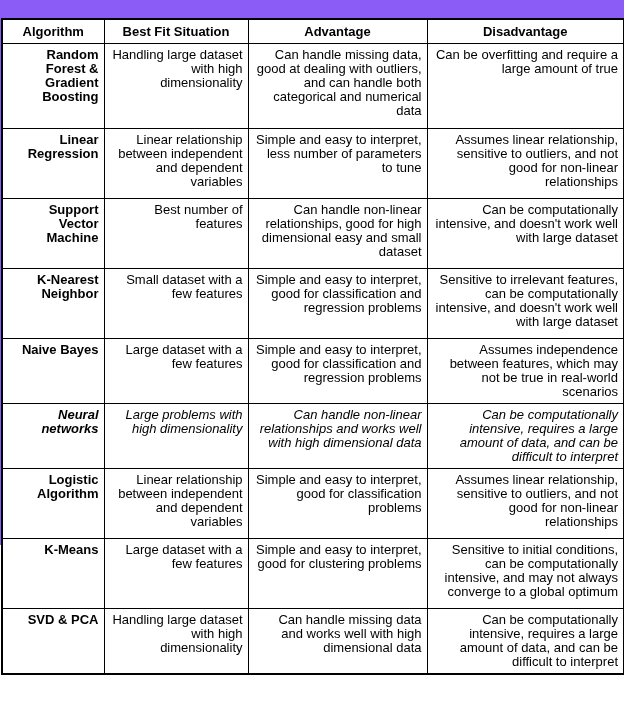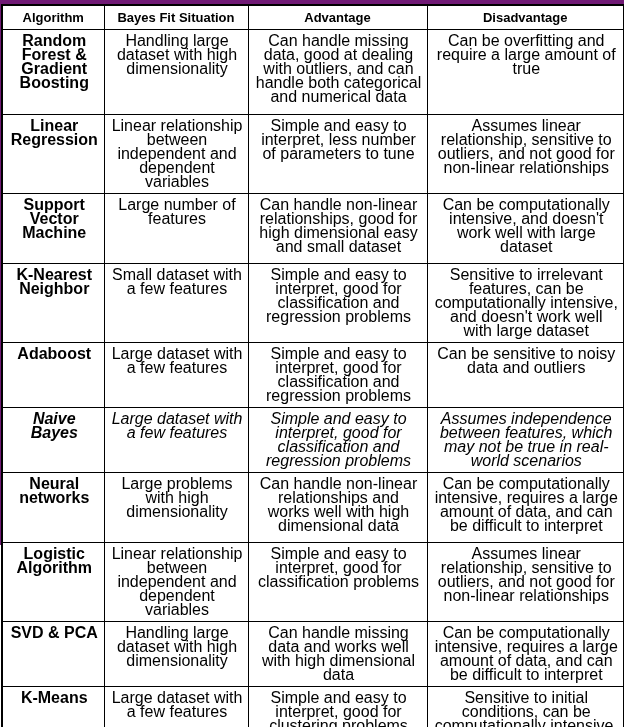--- a/index.html
+++ b/index.html
@@ -7,23 +7,23 @@
     padding: 0;
     background: #ffffff;
     width: 624px;
     height: 727px;
     font-family: "Liberation Sans", "DejaVu Sans", sans-serif;
     color: #000000;
   }
   .page {
     width: 624px;
     height: 545px;
-    background: #701a75;
+    background: #8b5cf6;
     box-sizing: border-box;
-    padding-top: 4px;
+    padding-top: 18px;
   }
   table.algo-table {
     border-collapse: collapse;
     table-layout: fixed;
     width: 622px;
     margin-left: 1px;
     background: #ffffff;
   }
   table.algo-table, table.algo-table th, table.algo-table td {
     border: 1px solid #000000;
@@ -38,24 +38,24 @@
   th {
     font-size: 13px;
     font-weight: bold;
     text-align: center;
     vertical-align: middle;
     padding: 4px 2px;
     height: 15px;
     letter-spacing: 0px;
   }
   td {
-    font-size: 16px;
+    font-size: 13px;
     line-height: 14px;
     vertical-align: top;
-    text-align: center;
+    text-align: right;
     padding: 4px 5px 4px 7px;
     word-wrap: break-word;
   }
   td.algo {
     font-weight: bold;
   }
   
   tbody tr:nth-child(1)  { height: 85px; }
   tbody tr:nth-child(2)  { height: 70px; }
   tbody tr:nth-child(3)  { height: 70px; }
@@ -74,81 +74,75 @@
   <table class="algo-table">
     <colgroup>
       <col class="c-algo">
       <col class="c-fit">
       <col class="c-adv">
       <col class="c-dis">
     </colgroup>
     <thead>
       <tr>
         <th>Algorithm</th>
-        <th>Bayes Fit Situation</th>
+        <th>Best Fit Situation</th>
         <th>Advantage</th>
         <th>Disadvantage</th>
       </tr>
     </thead>
     <tbody>
       <tr>
         <td class="algo">Random Forest &amp; Gradient Boosting</td>
         <td>Handling large dataset with high dimensionality</td>
         <td>Can handle missing data, good at dealing with outliers, and can handle both categorical and numerical data</td>
         <td>Can be overfitting and require a large amount of true</td>
       </tr>
       <tr>
         <td class="algo">Linear Regression</td>
         <td>Linear relationship between independent and dependent variables</td>
         <td>Simple and easy to interpret, less number of parameters to tune</td>
         <td>Assumes linear relationship, sensitive to outliers, and not good for non-linear relationships</td>
       </tr>
       <tr>
         <td class="algo">Support Vector Machine</td>
-        <td>Large number of features</td>
+        <td>Best number of features</td>
         <td>Can handle non-linear relationships, good for high dimensional easy and small dataset</td>
         <td>Can be computationally intensive, and doesn't work well with large dataset</td>
       </tr>
       <tr>
         <td class="algo">K-Nearest Neighbor</td>
         <td>Small dataset with a few features</td>
         <td>Simple and easy to interpret, good for classification and regression problems</td>
         <td>Sensitive to irrelevant features, can be computationally intensive, and doesn't work well with large dataset</td>
-      </tr>
-      <tr>
-        <td class="algo">Adaboost</td>
-        <td>Large dataset with a few features</td>
-        <td>Simple and easy to interpret, good for classification and regression problems</td>
-        <td>Can be sensitive to noisy data and outliers</td>
       </tr>
       <tr>
         <td class="algo">Naive Bayes</td>
         <td>Large dataset with a few features</td>
         <td>Simple and easy to interpret, good for classification and regression problems</td>
         <td>Assumes independence between features, which may not be true in real-world scenarios</td>
       </tr>
       <tr>
         <td class="algo">Neural networks</td>
         <td>Large problems with high dimensionality</td>
         <td>Can handle non-linear relationships and works well with high dimensional data</td>
         <td>Can be computationally intensive, requires a large amount of data, and can be difficult to interpret</td>
       </tr>
       <tr>
         <td class="algo">Logistic Algorithm</td>
         <td>Linear relationship between independent and dependent variables</td>
         <td>Simple and easy to interpret, good for classification problems</td>
         <td>Assumes linear relationship, sensitive to outliers, and not good for non-linear relationships</td>
       </tr>
       <tr>
+        <td class="algo">K-Means</td>
+        <td>Large dataset with a few features</td>
+        <td>Simple and easy to interpret, good for clustering problems</td>
+        <td>Sensitive to initial conditions, can be computationally intensive, and may not always converge to a global optimum</td>
+      </tr>
+      <tr>
         <td class="algo">SVD &amp; PCA</td>
         <td>Handling large dataset with high dimensionality</td>
         <td>Can handle missing data and works well with high dimensional data</td>
         <td>Can be computationally intensive, requires a large amount of data, and can be difficult to interpret</td>
-      </tr>
-      <tr>
-        <td class="algo">K-Means</td>
-        <td>Large dataset with a few features</td>
-        <td>Simple and easy to interpret, good for clustering problems</td>
-        <td>Sensitive to initial conditions, can be computationally intensive, and may not always converge to a global optimum</td>
       </tr>
     </tbody>
   </table>
 </div>
 
 </body></html>

